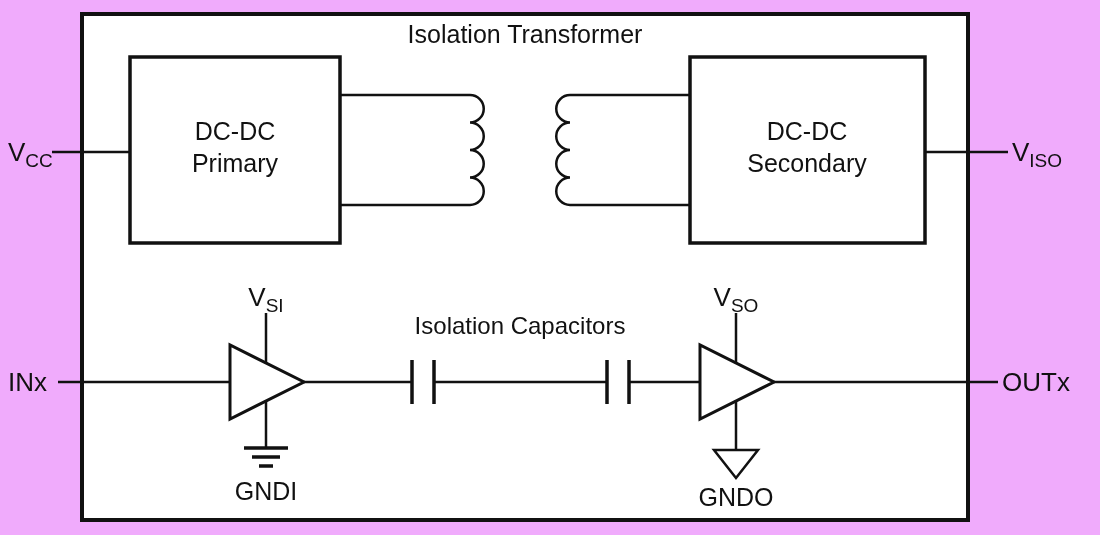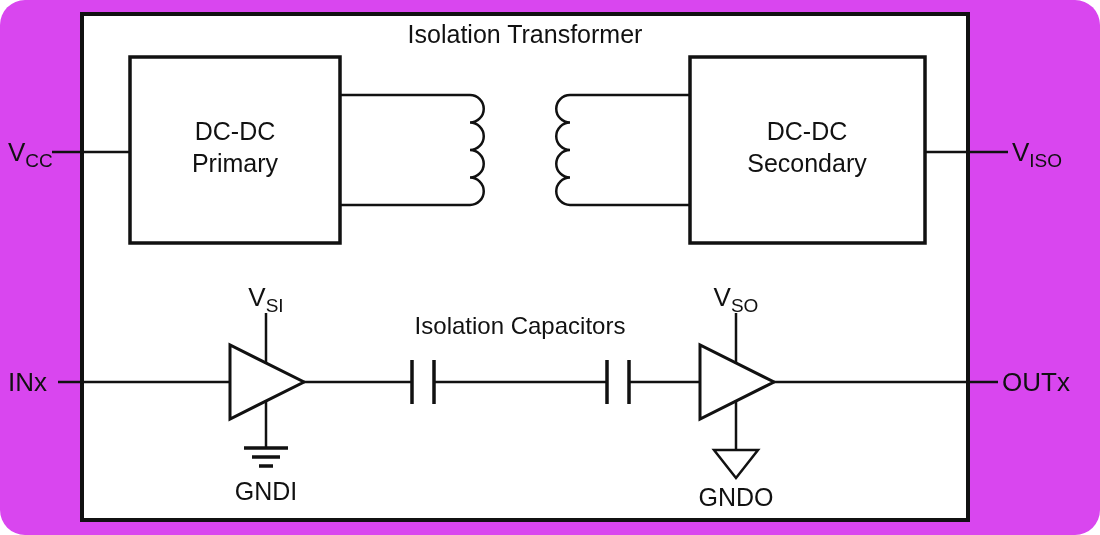--- a/index.html
+++ b/index.html
@@ -4,23 +4,22 @@
 <style>
   html, body {
     margin: 0;
     padding: 0;
     background: #ffffff;
   }
   .canvas {
     position: relative;
     width: 1100px;
     height: 535px;
-    background: #d946ef;
+    background: #f0abfc;
     font-family: "Liberation Sans", sans-serif;
-    border-radius: 25px;
   }
   svg text {
     font-family: "Liberation Sans", sans-serif;
     fill: #111111;
   }
   .t-main { font-size: 26px; }
   .t-sub  { font-size: 19px; }
   .t-block { font-size: 25px; }
   .t-title { font-size: 25px; }
   .t-caps  { font-size: 24px; }

